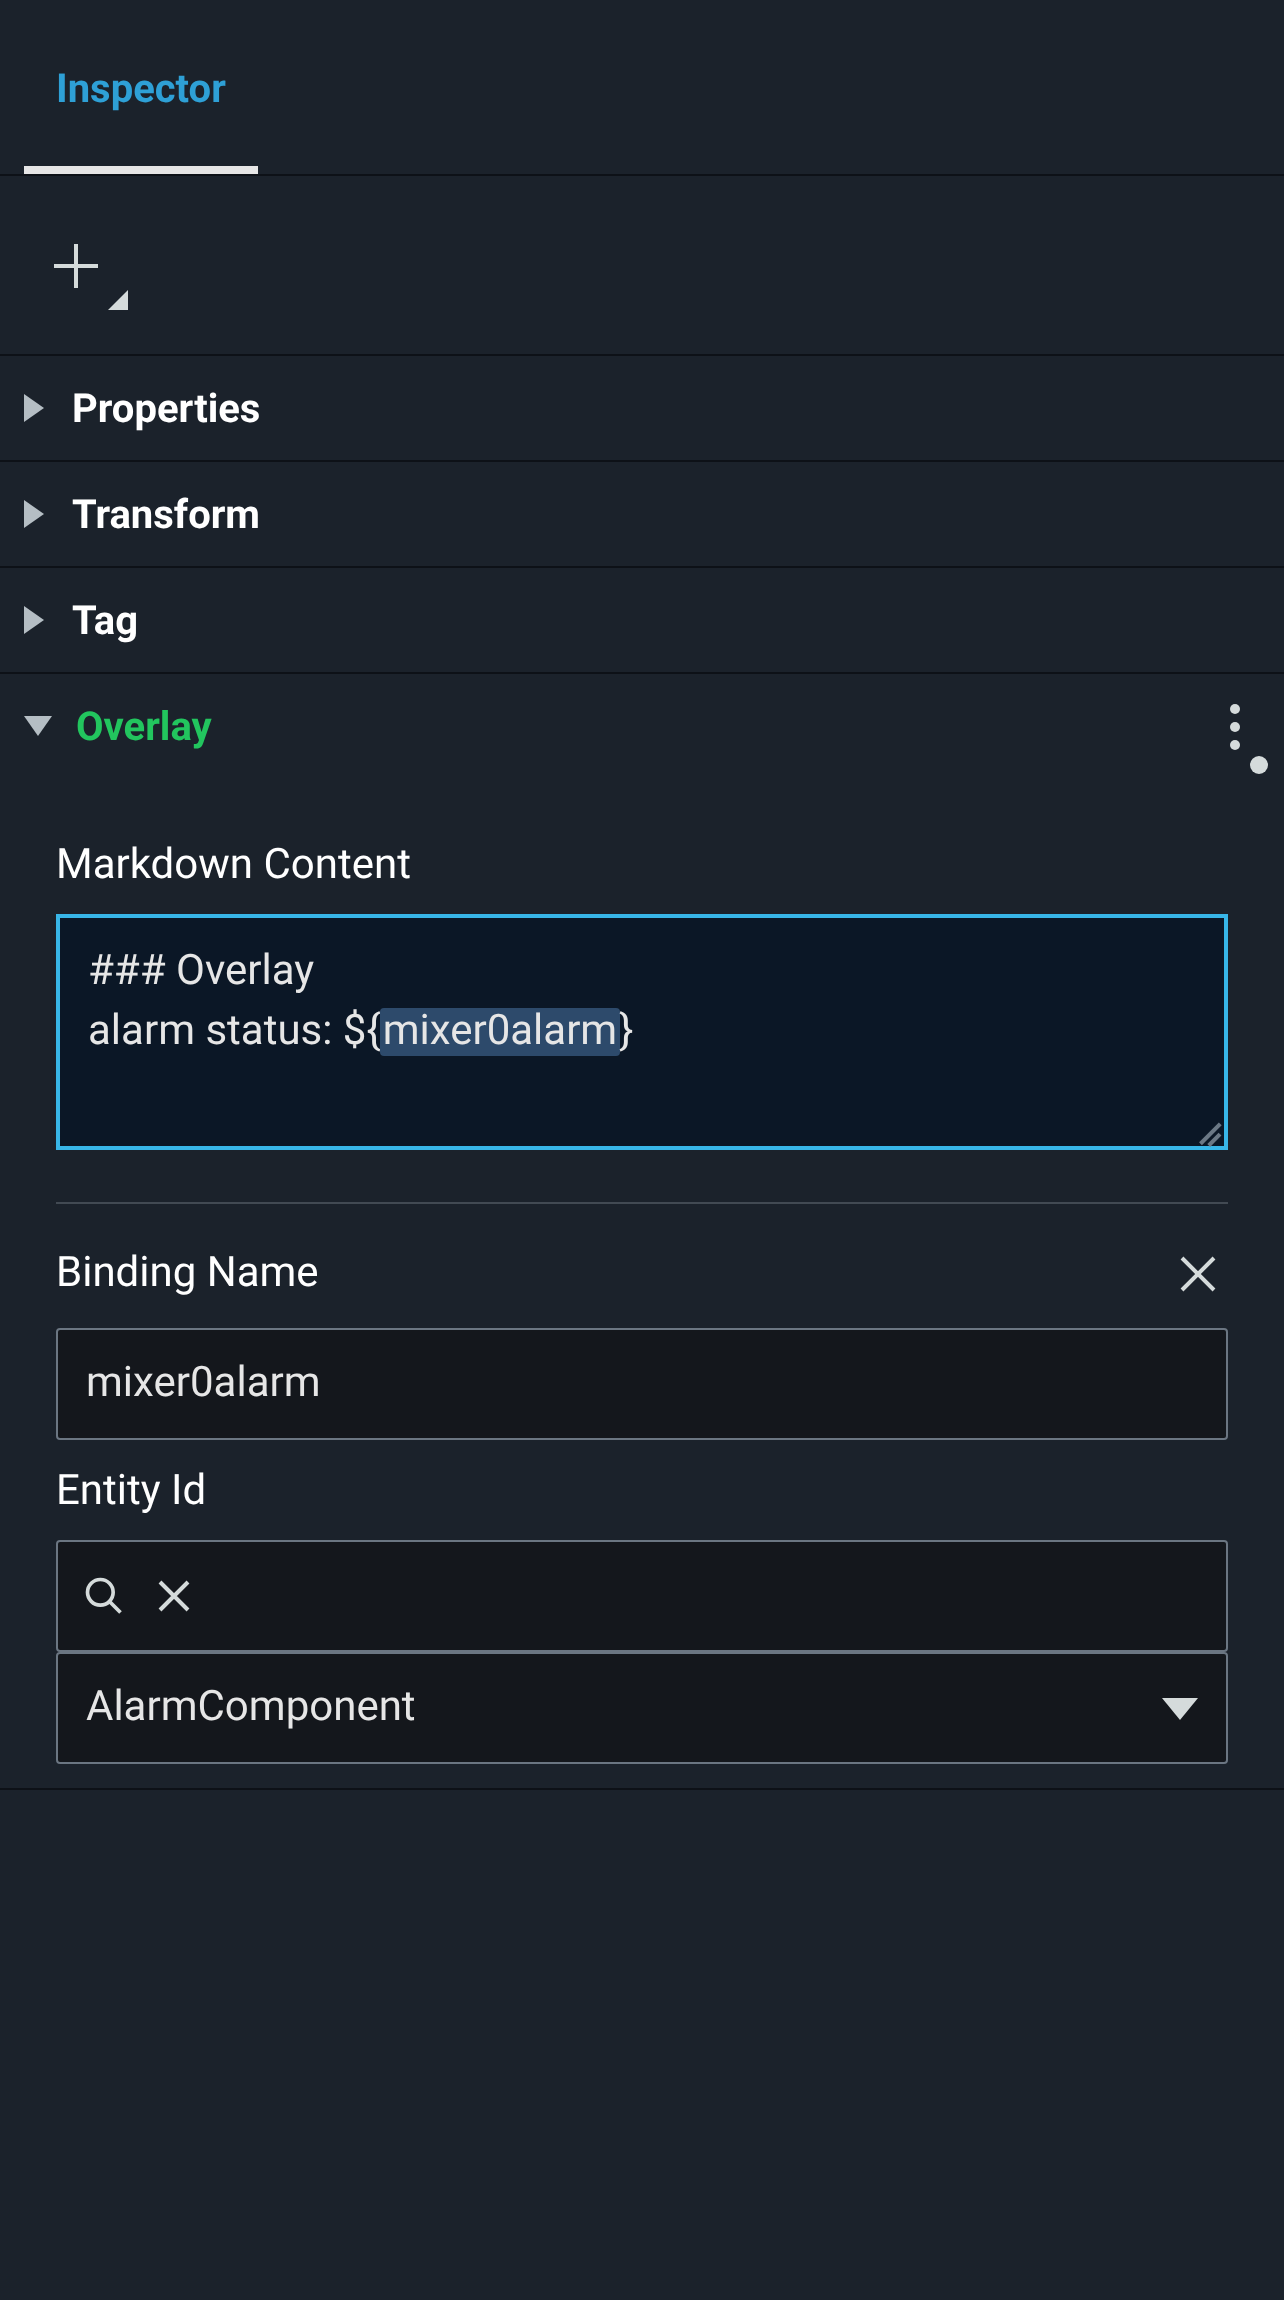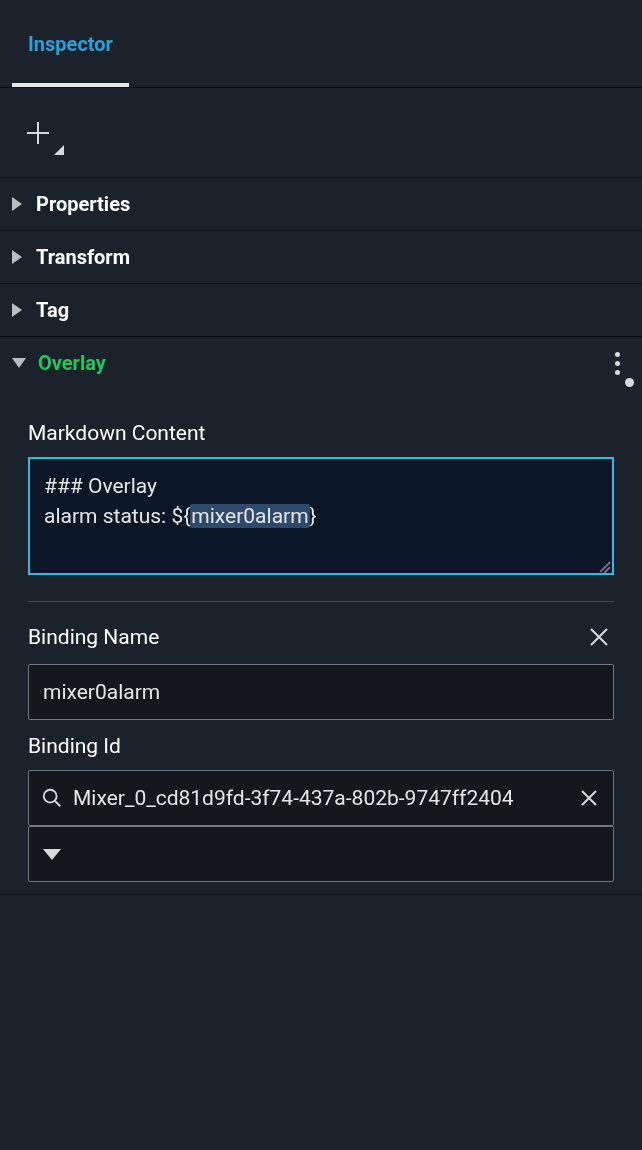--- a/index.html
+++ b/index.html
@@ -296,35 +296,35 @@
         <div class="big-close">
           <svg width="22" height="22" viewBox="0 0 22 22">
               <path d="M3 3 L19 19 M19 3 L3 19" class="svg-stroke" stroke-width="2.5"></path>
             </svg>
         </div>
       </div>
       <div class="text-input">
         <input type="text" value="mixer0alarm" style="">
       </div>
 
-      <div class="field-label">Binding Id</div>
+      <div class="field-label">Entity Id</div>
       <div class="search-input-wrap">
         <svg class="search-icon" width="22" height="22" viewBox="0 0 24 24">
           <circle cx="10" cy="10" r="7" class="svg-stroke"></circle>
           <path d="M15 15 L21 21" class="svg-stroke"></path>
         </svg>
-        <span class="value">Mixer_0_cd81d9fd-3f74-437a-802b-9747ff2404</span>
         <div class="close-x">
           <svg width="18" height="18" viewBox="0 0 18 18">
               <path d="M2 2 L16 16 M16 2 L2 16" class="svg-stroke" stroke-width="2.5"></path>
             </svg>
         </div>
       </div>
 
       <div class="select-input">
+        <span class="value">AlarmComponent</span>
         <span class="select-caret"></span>
       </div>
 
 
     </div>
   </div>
 
 </div>
 
 </body></html>

